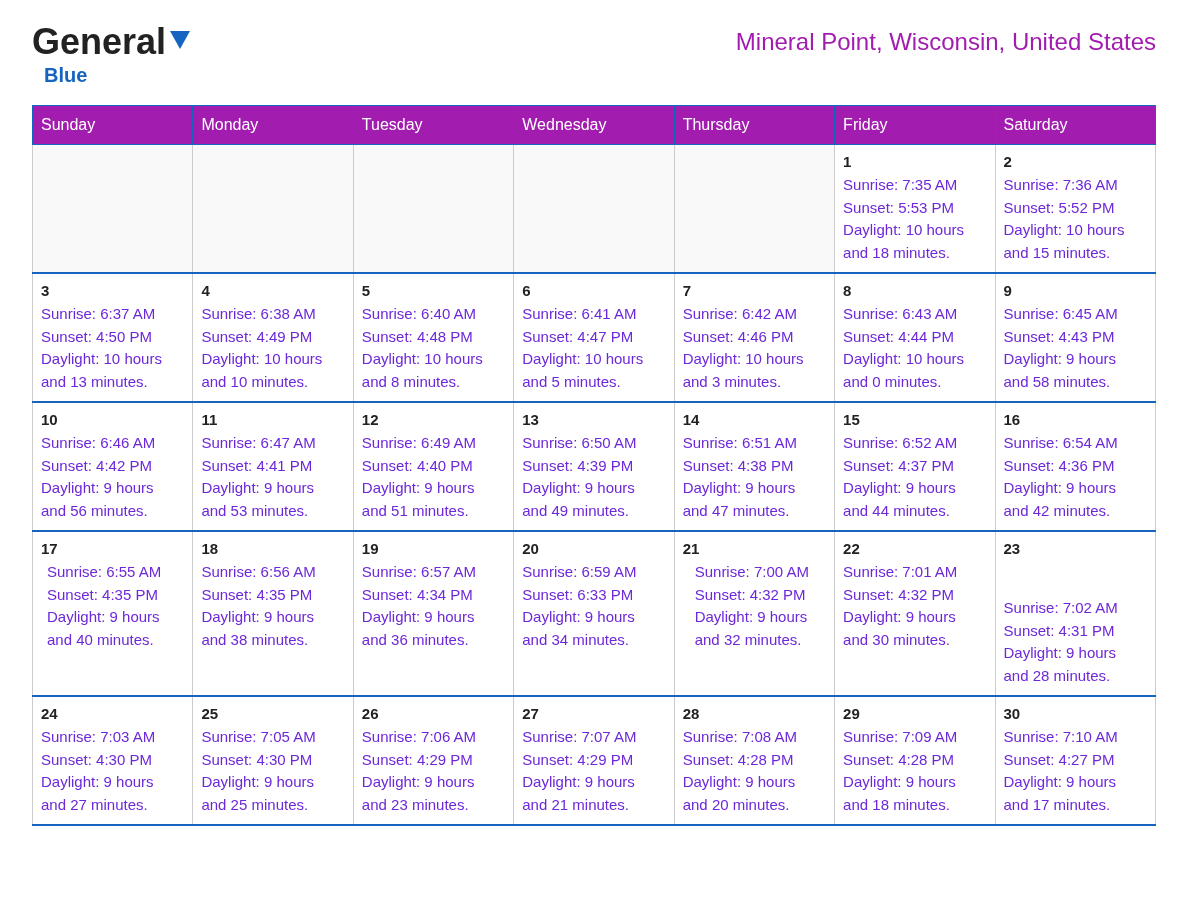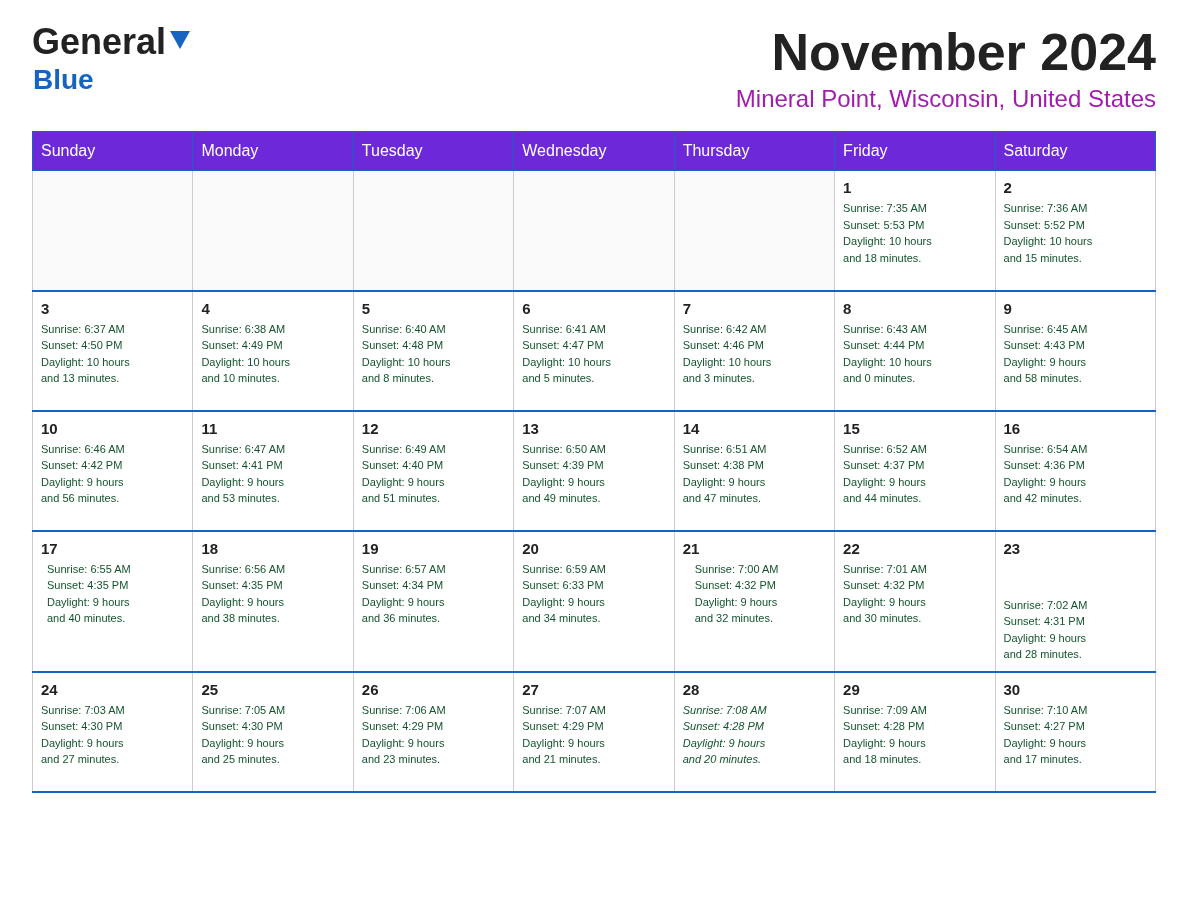--- a/index.html
+++ b/index.html
@@ -38,24 +38,24 @@
       height: 0;
       border-left: 10px solid transparent;
       border-right: 10px solid transparent;
       border-top: 18px solid #1565c0;
       display: inline-block;
       margin-left: 4px;
       margin-top: -4px;
     }
     .logo-blue-word {
       color: #1565c0;
-      font-size: 28px;
+      font-size: 20px;
       font-weight: bold;
       margin-top: 2px;
-      margin-left: 1px;
+      margin-left: 12px;
     }
     .title-area {
       text-align: right;
     }
     .month-title {
       font-size: 52px;
       font-weight: bold;
       color: #222;
       line-height: 1.1;
     }
@@ -63,21 +63,21 @@
       font-size: 24px;
       color: #a21caf;
       margin-top: 4px;
     }
     table {
       width: 100%;
       border-collapse: collapse;
       table-layout: fixed;
     }
     thead tr {
-      background: #6d28d9;
+      background: #a21caf;
       color: #fff;
     }
     thead th {
       padding: 10px 8px;
       font-size: 16px;
       font-weight: normal;
       text-align: left;
       border: 1px solid #1565c0;
     }
     tbody tr {
@@ -95,43 +95,42 @@
     tbody td:first-child {
       border-left: 1px solid #ccc;
     }
     .day-number {
       font-size: 15px;
       font-weight: bold;
       color: #222;
       margin-bottom: 4px;
     }
     .day-info {
-      font-size: 11px;
-      color: #14532d;
+      font-size: 15px;
+      color: #6d28d9;
       line-height: 1.5;
     }
     .empty-cell {
       background: #f9f9f9;
     }
   </style>
 </head>
 <body>
 
 <div class="header-area">
   <div class="logo-area">
     <div class="logo-text">
       <span class="general">General</span>
       <span class="logo-triangle"></span>
     </div>
     <div style="display:flex; align-items:center; margin-top:2px;">
       <span class="logo-blue-word">Blue</span>
     </div>
   </div>
   <div class="title-area">
-    <div class="month-title">November 2024</div>
     <div class="location-text">Mineral Point, Wisconsin, United States</div>
   </div>
 </div>
 
 <table>
   <thead>
     <tr>
     <th>Sunday</th>
         <th>Monday</th>
         <th>Tuesday</th>
@@ -340,21 +339,21 @@
         </td>
         <td>
           <div class="day-number">27</div>
           <div class="day-info" style="white-space: pre-line;">Sunrise: 7:07 AM
 Sunset: 4:29 PM
 Daylight: 9 hours
 and 21 minutes.</div>
         </td>
         <td>
           <div class="day-number">28</div>
-          <div class="day-info" style="white-space: pre-line; font-style: italic;">Sunrise: 7:08 AM
+          <div class="day-info" style="white-space: pre-line;">Sunrise: 7:08 AM
 Sunset: 4:28 PM
 Daylight: 9 hours
 and 20 minutes.</div>
         </td>
         <td>
           <div class="day-number">29</div>
           <div class="day-info" style="white-space: pre-line;">Sunrise: 7:09 AM
 Sunset: 4:28 PM
 Daylight: 9 hours
 and 18 minutes.</div>

